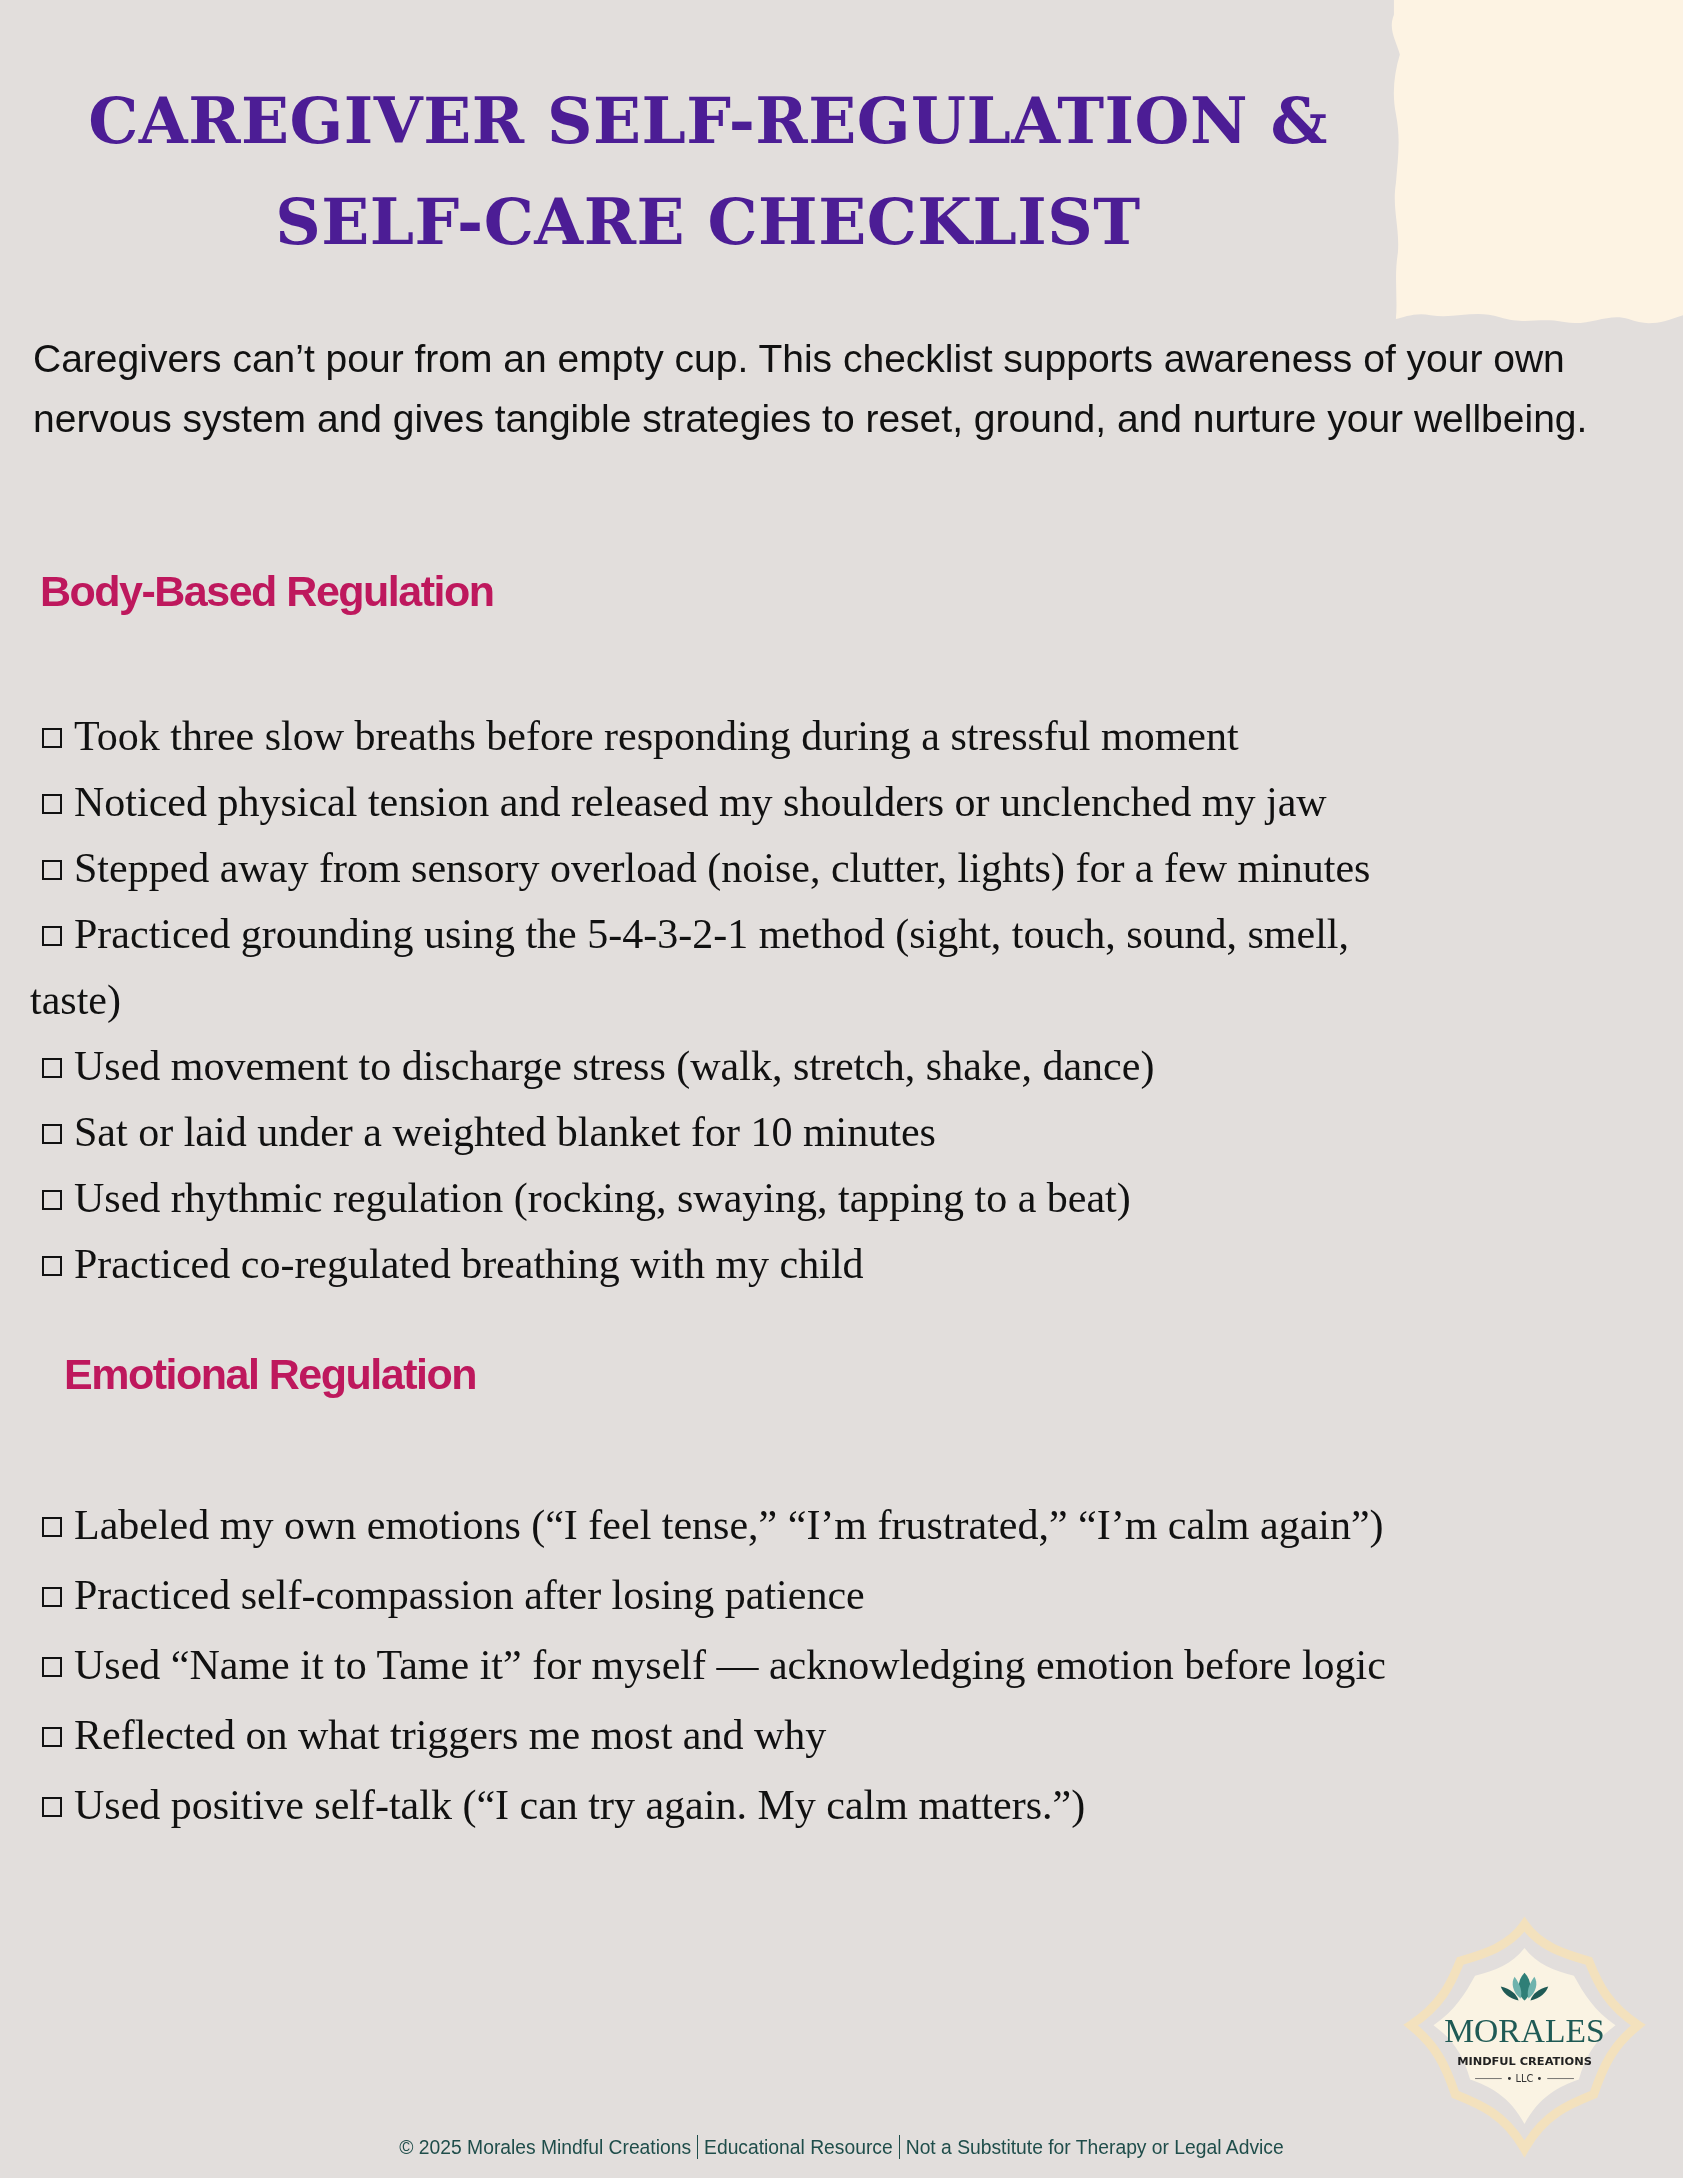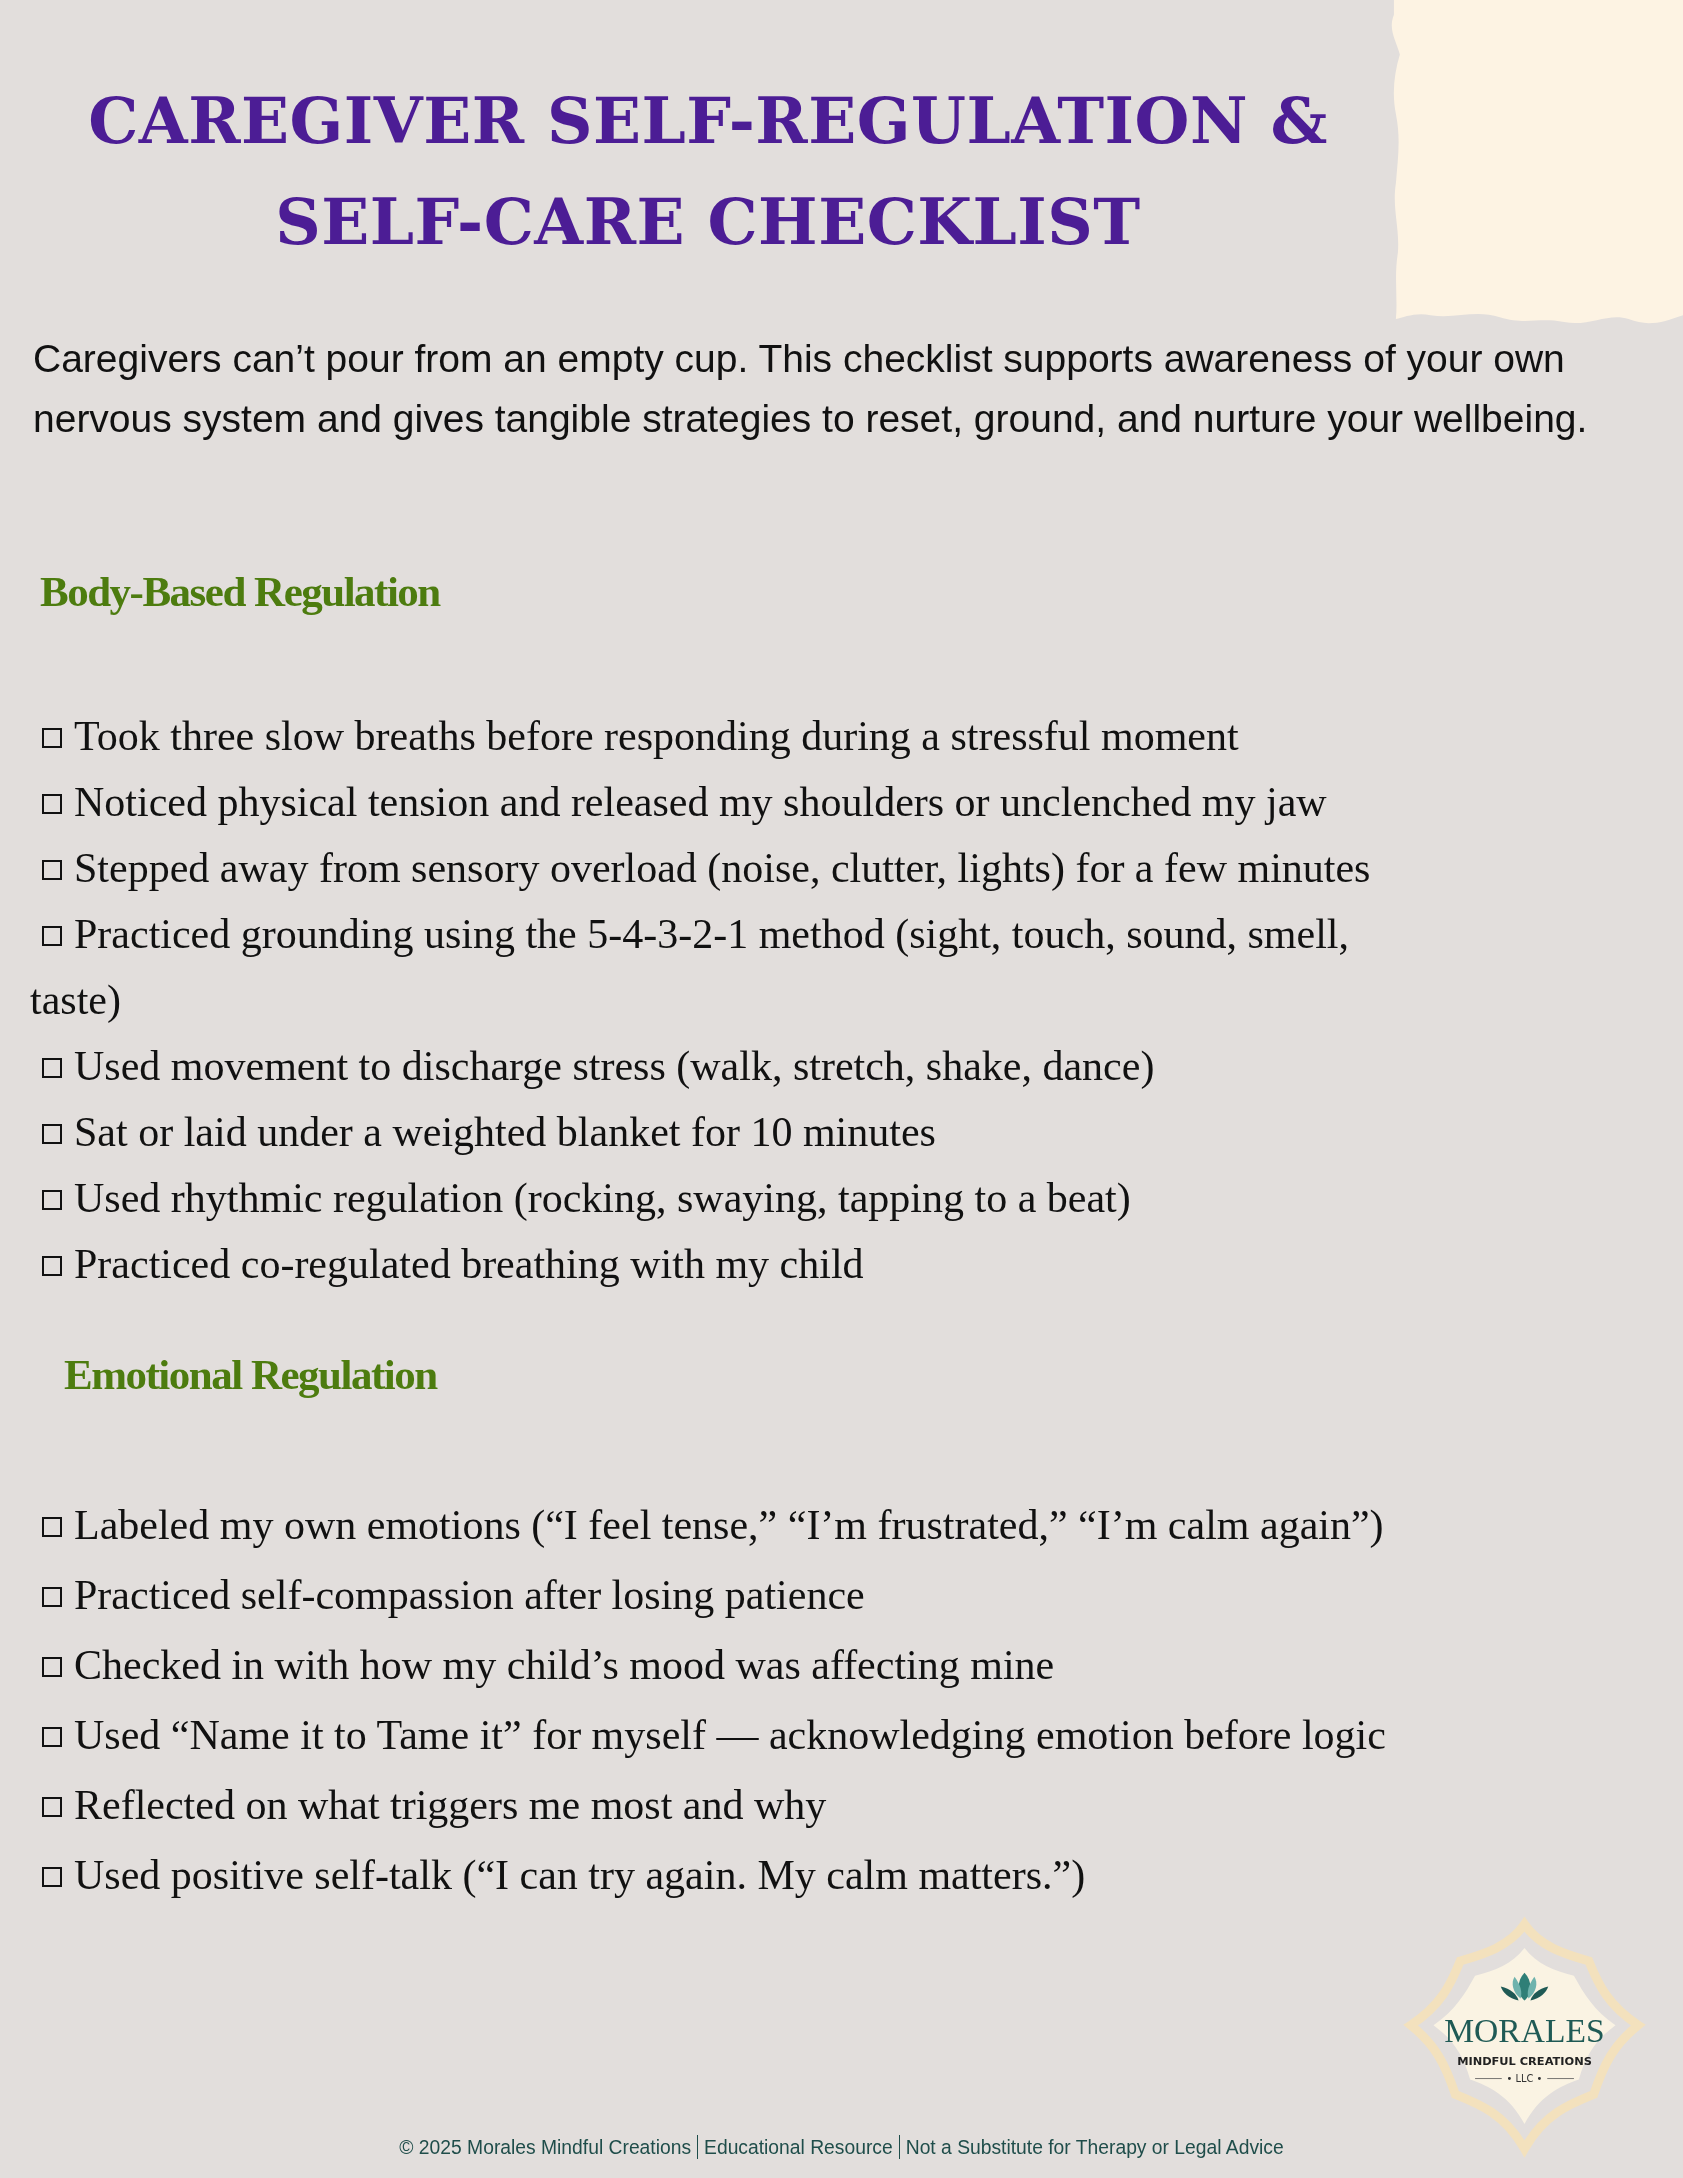--- a/index.html
+++ b/index.html
@@ -22,24 +22,24 @@
     color:#4c1d95;
     transform:scaleX(1.0);
   }
   .intro {
     position:absolute; left:25px; top:321px; width:1634px;
     font-family:"Liberation Sans", sans-serif;
     font-size:39px; line-height:60px; color:#111;
   }
   .section-heading {
     position:absolute; left:40px;
-    font-family:Liberation Serif, serif;
+    font-family:Liberation Sans, sans-serif;
     font-weight:bold;
     font-size:43px; letter-spacing:-1.5px;
-    color:#4d7c0f;
+    color:#be185d;
   }
   .list { position:absolute; left:42px; width:1614px; margin:0; padding:0; list-style:none; }
   .item {
     font-family:"Liberation Serif", serif;
     font-size:42px;
     white-space:normal;
   }
   .list.body .item { line-height:66px; }
   .list.emo .item { line-height:70px; }
   .box { display:inline-block; width:20px; height:20px; border:2px solid #111; margin-right:12px; vertical-align:2px; box-sizing:border-box; }
@@ -77,21 +77,20 @@
   <li class="item"><span class="box"></span><span>Sat or laid under a weighted blanket for 10 minutes</span></li>
   <li class="item"><span class="box"></span><span>Used rhythmic regulation (rocking, swaying, tapping to a beat)</span></li>
   <li class="item"><span class="box"></span><span>Practiced co-regulated breathing with my child</span></li>
 </ul>
 
 <div class="section-heading" style="top:1350px;margin-left:24px;">Emotional Regulation</div>
 
 <ul class="list emo" style="top:1490px;">
   <li class="item"><span class="box"></span><span>Labeled my own emotions (“I feel tense,” “I’m frustrated,” “I’m calm again”)</span></li>
   <li class="item"><span class="box"></span><span>Practiced self-compassion after losing patience</span></li>
-  <li class="item"><span class="box"></span><span>Checked in with how my child’s mood was affecting mine</span></li>
   <li class="item"><span class="box"></span><span>Used “Name it to Tame it” for myself — acknowledging emotion before logic</span></li>
   <li class="item"><span class="box"></span><span>Reflected on what triggers me most and why</span></li>
   <li class="item"><span class="box"></span><span>Used positive self-talk (“I can try again. My calm matters.”)</span></li>
 </ul>
 
 <svg class="logo" viewBox="0 0 260 250">
   <g>
     <path d="M130,8 C145,30 170,38 195,45 C205,70 215,90 245,110 C220,130 210,150 200,180 C175,190 150,200 130,235 C110,200 85,190 60,180 C50,150 40,130 15,110 C45,90 55,70 65,45 C90,38 115,30 130,8 Z" fill="none" stroke="#f3e1bd" stroke-width="9"></path>
   </g>
   <path d="M130,32 C142,48 160,55 180,60 C190,78 200,95 222,110 C202,125 192,140 185,165 C165,172 145,182 130,210 C115,182 95,172 75,165 C68,140 58,125 38,110 C60,95 70,78 80,60 C100,55 118,48 130,32 Z" fill="#faf3e3"></path>

